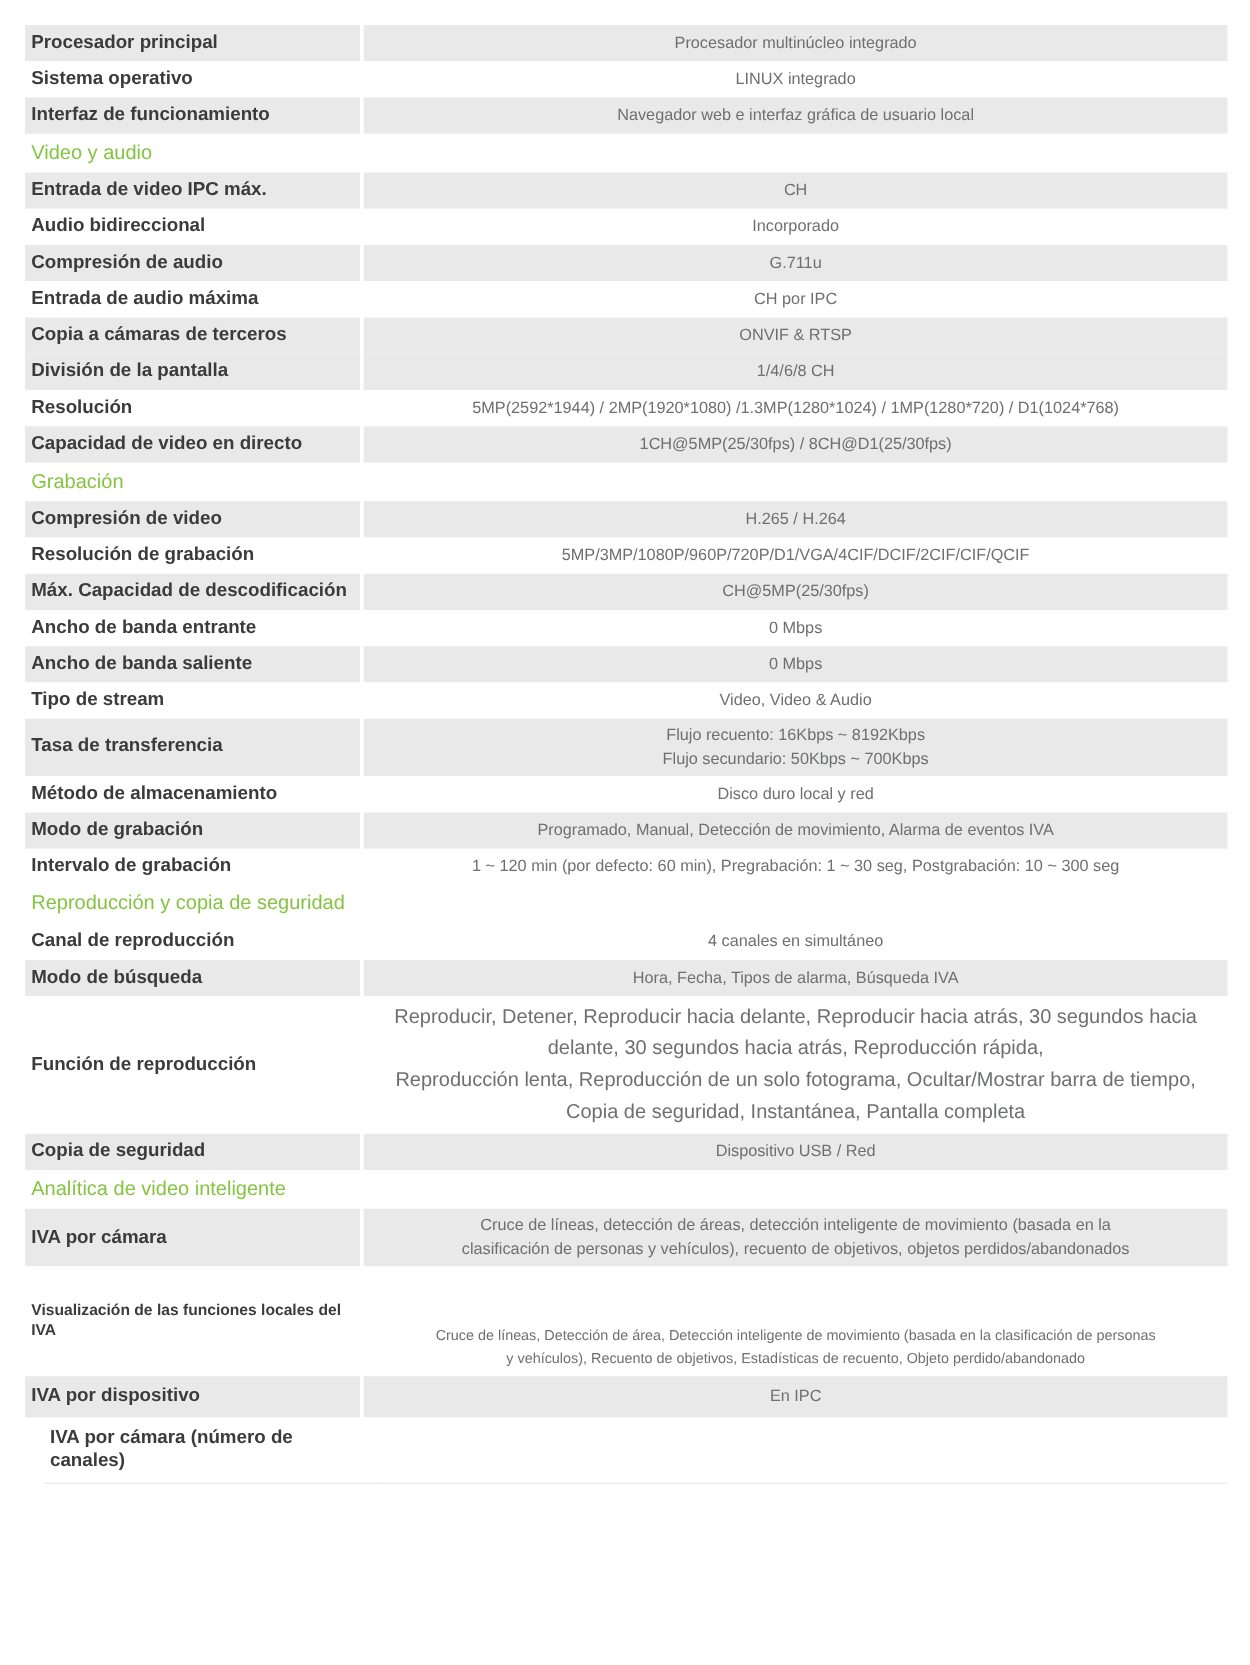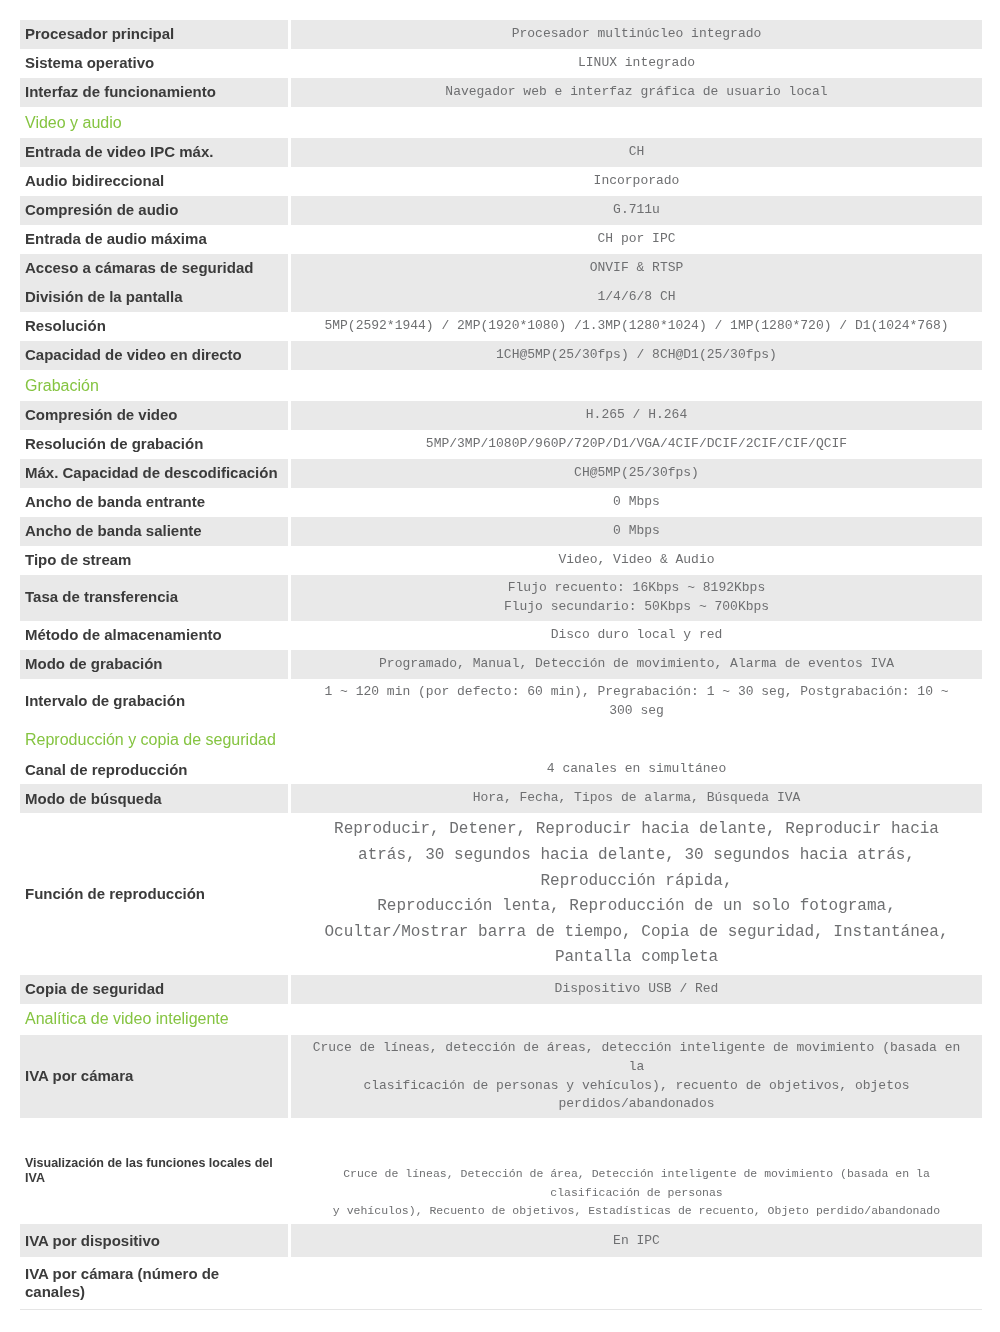--- a/index.html
+++ b/index.html
@@ -43,39 +43,39 @@
     flex:1;
     display:flex;
     flex-direction:column;
     justify-content:center;
     align-items:center;
     text-align:center;
     padding:4px 20px;
     color:var(--value);
     font-size:13px;
     line-height:1.45;
-    font-family:Liberation Mono, monospace;
   }
   .section-header{
     height:31px;
     display:flex;
     align-items:center;
     padding-left:5px;
     color:var(--green);
     font-size:16px;
     font-weight:400;
     background:#ffffff;
   }
   .row.small-value .cell-value{ font-size:16px; line-height:1.6; }
   .row.medium-value .cell-value{ font-size:11.5px; line-height:1.6;margin-top:43px; }
   .row.small-label .cell-label{ font-size:12.5px; }
   .row.taller{ min-height:33px; }
   .row.last{
     min-height:52px;
     border-bottom:1px solid var(--hairline);
+    margin-left:15px;
   }
 </style>
 </head>
 <body>
 
 <div class="spec-table" id="spec-table">
     <div class="row shade">
       <div class="cell cell-label">Procesador principal</div>
       <div class="cell cell-value">
         <div>Procesador multinúcleo integrado</div>
@@ -112,21 +112,21 @@
         <div>G.711u</div>
       </div>
     </div>
     <div class="row">
       <div class="cell cell-label">Entrada de audio máxima</div>
       <div class="cell cell-value">
         <div>CH por IPC</div>
       </div>
     </div>
     <div class="row shade">
-      <div class="cell cell-label">Acceso a cámaras de seguridad</div>
+      <div class="cell cell-label">Copia a cámaras de terceros</div>
       <div class="cell cell-value">
         <div>ONVIF &amp; RTSP</div>
       </div>
     </div>
     <div class="row shade">
       <div class="cell cell-label">División de la pantalla</div>
       <div class="cell cell-value">
         <div>1/4/6/8 CH</div>
       </div>
     </div>

